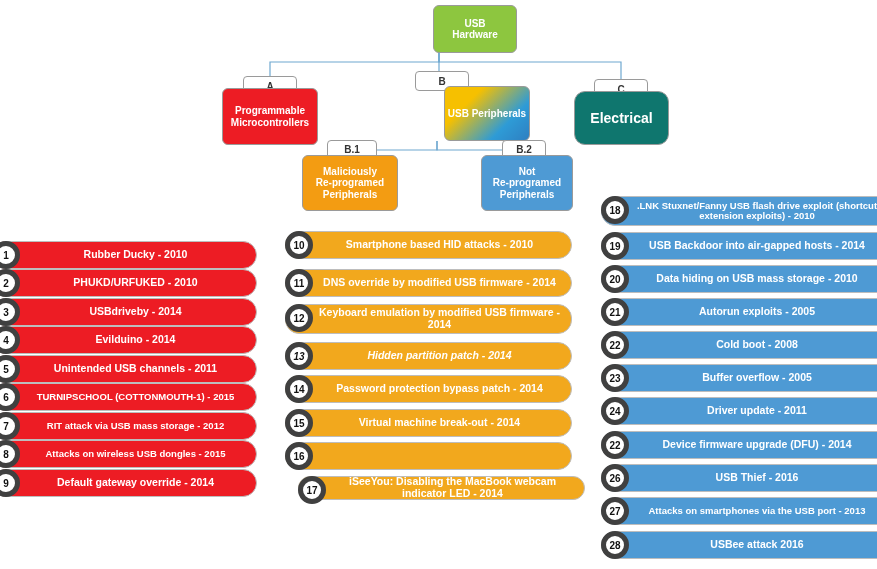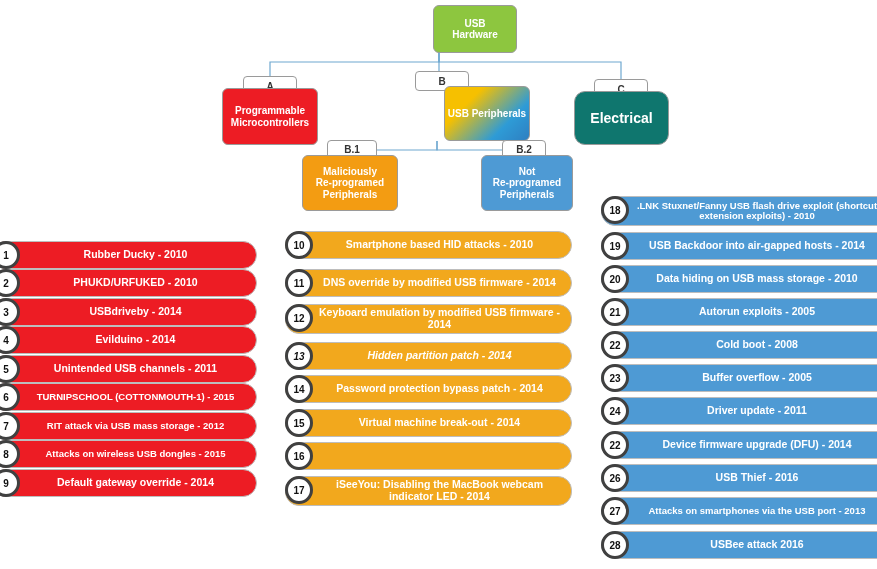--- a/index.html
+++ b/index.html
@@ -57,21 +57,21 @@
     color:#ffffff;
     font-size:10.5px;
     font-weight:bold;
   }
   .item .num{
     position:absolute;
     left:-1px;top:-1px;
     width:28px;height:28px;
     border-radius:50%;
     background:#ffffff;
-    border:3px solid #404040;
+    border:5px solid #404040;
     color:#111111;
     font-size:10px;
     display:flex;align-items:center;justify-content:center;
     box-sizing:border-box;
   }
   .item .txt{
     width:100%;
     padding-left:30px;padding-right:8px;
     text-align:center;
     line-height:1.1;
@@ -203,21 +203,21 @@
     <span class="num">14</span>
     <span class="txt">Password protection bypass patch - 2014</span>
   </div>
   <div class="item orange" style="left:285px;top:409px;width:287px;">
     <span class="num">15</span>
     <span class="txt">Virtual machine break-out - 2014</span>
   </div>
   <div class="item orange" style="left:285px;top:442px;width:287px;">
     <span class="num">16</span>
   </div>
-  <div class="item orange" style="left:285px;top:476px;width:287px;height:30px;">
+  <div class="item orange" style="left:298px;top:476px;width:287px;height:24px;">
     <span class="num">17</span>
     <span class="txt">iSeeYou: Disabling the MacBook webcam indicator LED - 2014</span>
   </div>
 
   <div class="item blue" style="left:601px;top:196px;width:290px;height:30px;">
     <span class="num">18</span>
     <span class="txt" style="font-size:9.5px;">.LNK Stuxnet/Fanny USB flash drive exploit (shortcut extension exploits) - 2010</span>
   </div>
   <div class="item blue" style="left:601px;top:232px;width:290px;">
     <span class="num">19</span>

